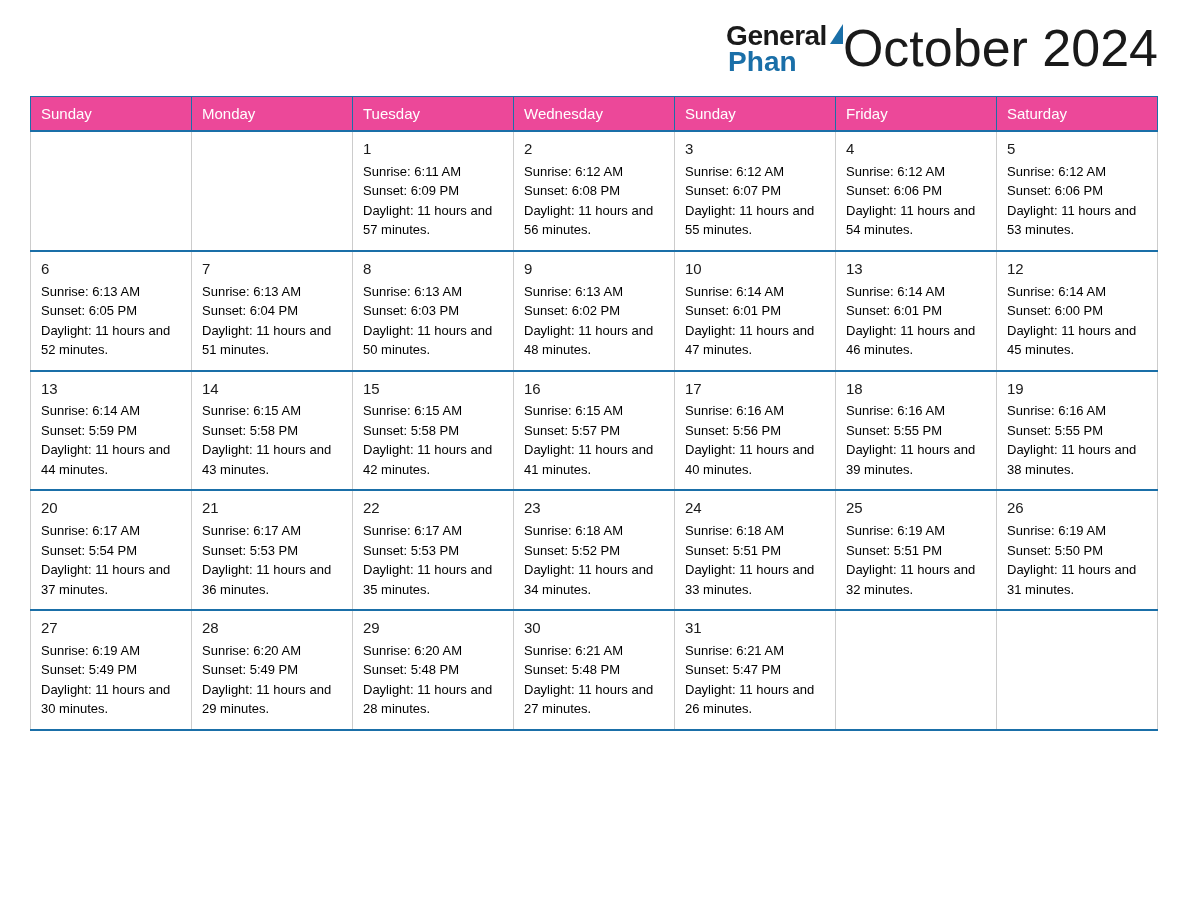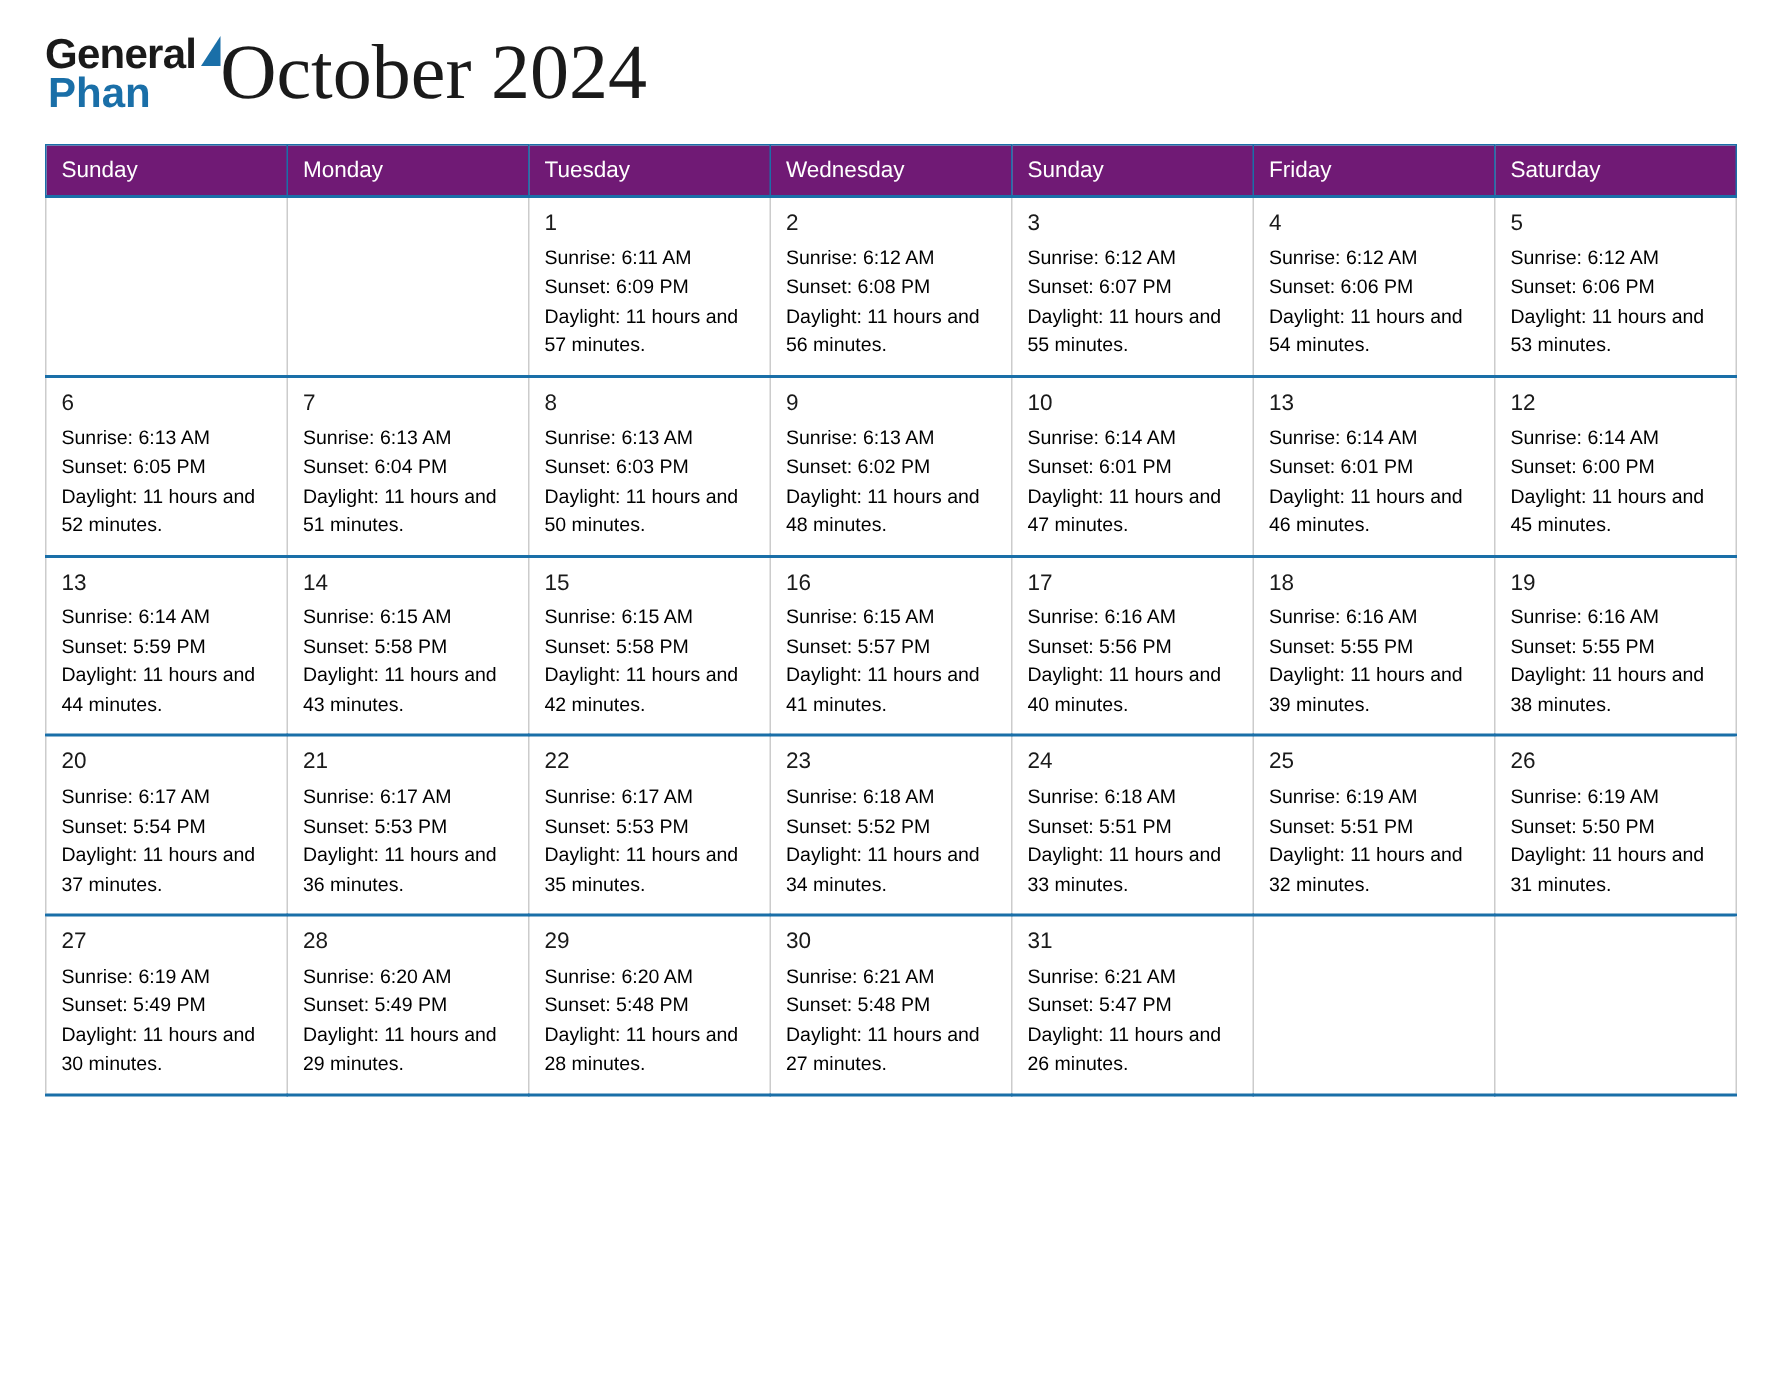--- a/index.html
+++ b/index.html
@@ -6,60 +6,59 @@
     body {
       font-family: Arial, Helvetica, sans-serif;
       background: #fff;
       color: #222;
       padding: 20px 30px;
       width: 1188px;
       min-height: 918px;
     }
     .header {
       display: flex;
-      justify-content: flex-start;
+      justify-content: flex-end;
       align-items: flex-start;
       margin-bottom: 18px;
     }
     .logo-text-general {
       font-size: 28px;
       font-weight: bold;
       color: #1a1a1a;
       letter-spacing: -0.5px;
     }
     .logo-blue {
       font-size: 28px;
       font-weight: bold;
       color: #1a6fa8;
       display: block;
       margin-top: -6px;
       padding-left: 2px;
     }
     .title-block {
       text-align: right;
-      font-family: Liberation Serif, serif;
     }
     .title-month {
       font-size: 52px;
       font-weight: 300;
       color: #1a1a1a;
       line-height: 1.1;
     }
     .title-location {
       font-size: 20px;
       color: #444;
       margin-top: 4px;
     }
     .calendar {
       width: 100%;
       border-collapse: collapse;
       border: 1px solid #aaa;
     }
     .calendar th {
-      background: #701a75;
+      background: #ec4899;
       color: #fff;
       padding: 8px 10px;
       font-size: 15px;
       font-weight: normal;
       text-align: left;
       border: 1px solid #1a6fa8;
     }
     .calendar td {
       vertical-align: top;
       padding: 6px 10px 10px 10px;

